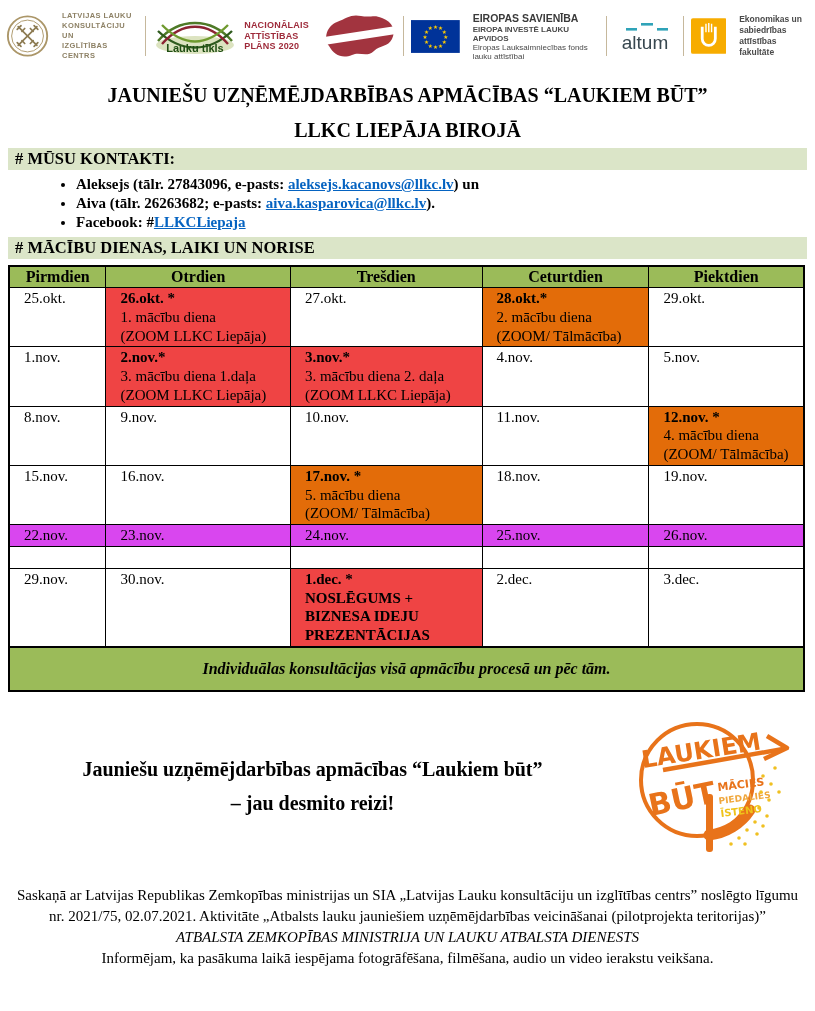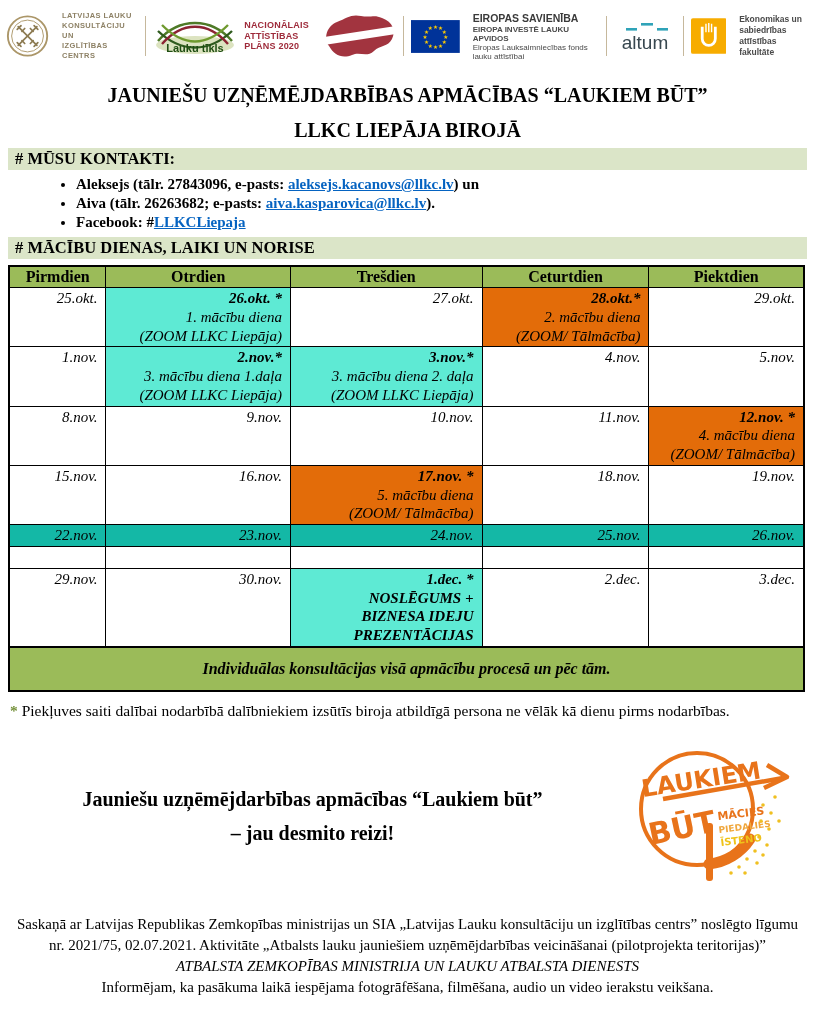--- a/index.html
+++ b/index.html
@@ -27,25 +27,25 @@
 
   
   ul.contacts{margin:6px 0 2px;padding-left:76px;}
   ul.contacts li{font-size:15px;margin:2px 0;font-weight:bold;}
   a.doc-link{color:#0563c1;text-decoration:underline;}
 
   
   table.cal{width:797px;margin:6px 8px 0;border-collapse:collapse;border:2px solid #000;
             table-layout:fixed;}
   table.cal th{background:#9bbb59;border:1px solid #000;font-size:16px;padding:1px 2px;}
-  table.cal td{border:1px solid #000;vertical-align:top;text-align:right;
-               font-size:15px;line-height:1.25;padding:1px 8px;font-style:italic;}
-  td.green{background:#5eead4;}
+  table.cal td{border:1px solid #000;vertical-align:top;text-align:left;
+               font-size:15px;line-height:1.25;padding:1px 14px;}
+  td.green{background:#ef4444;}
   td.orange{background:#e36c09;}
-  td.lightgreen{background:#14b8a6;}
+  td.lightgreen{background:#d946ef;}
   .date.b{font-weight:bold;}
   tr.footer-row td{background:#9bbb59;font-weight:bold;font-style:italic;
                    font-size:16px;text-align:center;padding:11px;border:2px solid #000;}
 
   
   .note{font-size:15.5px;margin:8px 10px 0;line-height:1.4;}
   .note .star{color:#76923c;font-weight:bold;}
 
   
   .slogan-row{display:flex;align-items:center;margin-top:22px;}
@@ -341,21 +341,20 @@
           </td>
         </tr>
       </tbody>
     <tbody>
       <tr class="footer-row">
         <td colspan="5">Individuālas konsultācijas visā apmācību procesā un pēc tām.</td>
       </tr>
     </tbody>
   </table>
 
-  <p class="note"><span class="star">*</span><span> Piekļuves saiti dalībai nodarbībā dalībniekiem izsūtīs biroja atbildīgā persona ne vēlāk kā dienu pirms nodarbības.</span></p>
 
   <div class="slogan-row">
     <div class="slogan">
       <div>Jauniešu uzņēmējdarbības apmācības “Laukiem būt”</div>
       <div>– jau desmito reizi!</div>
     </div>
     <svg class="lb-logo" viewBox="0 0 190 145">
       <circle cx="86" cy="66" r="56" fill="none" stroke="#e8731a" stroke-width="4"></circle>
       <path d="M139,96 A56,56 0 0 1 98,121" stroke="#e8731a" stroke-width="11" fill="none" stroke-linecap="round"></path>
       <rect x="95" y="80" width="7" height="58" rx="3" fill="#e8731a"></rect>

